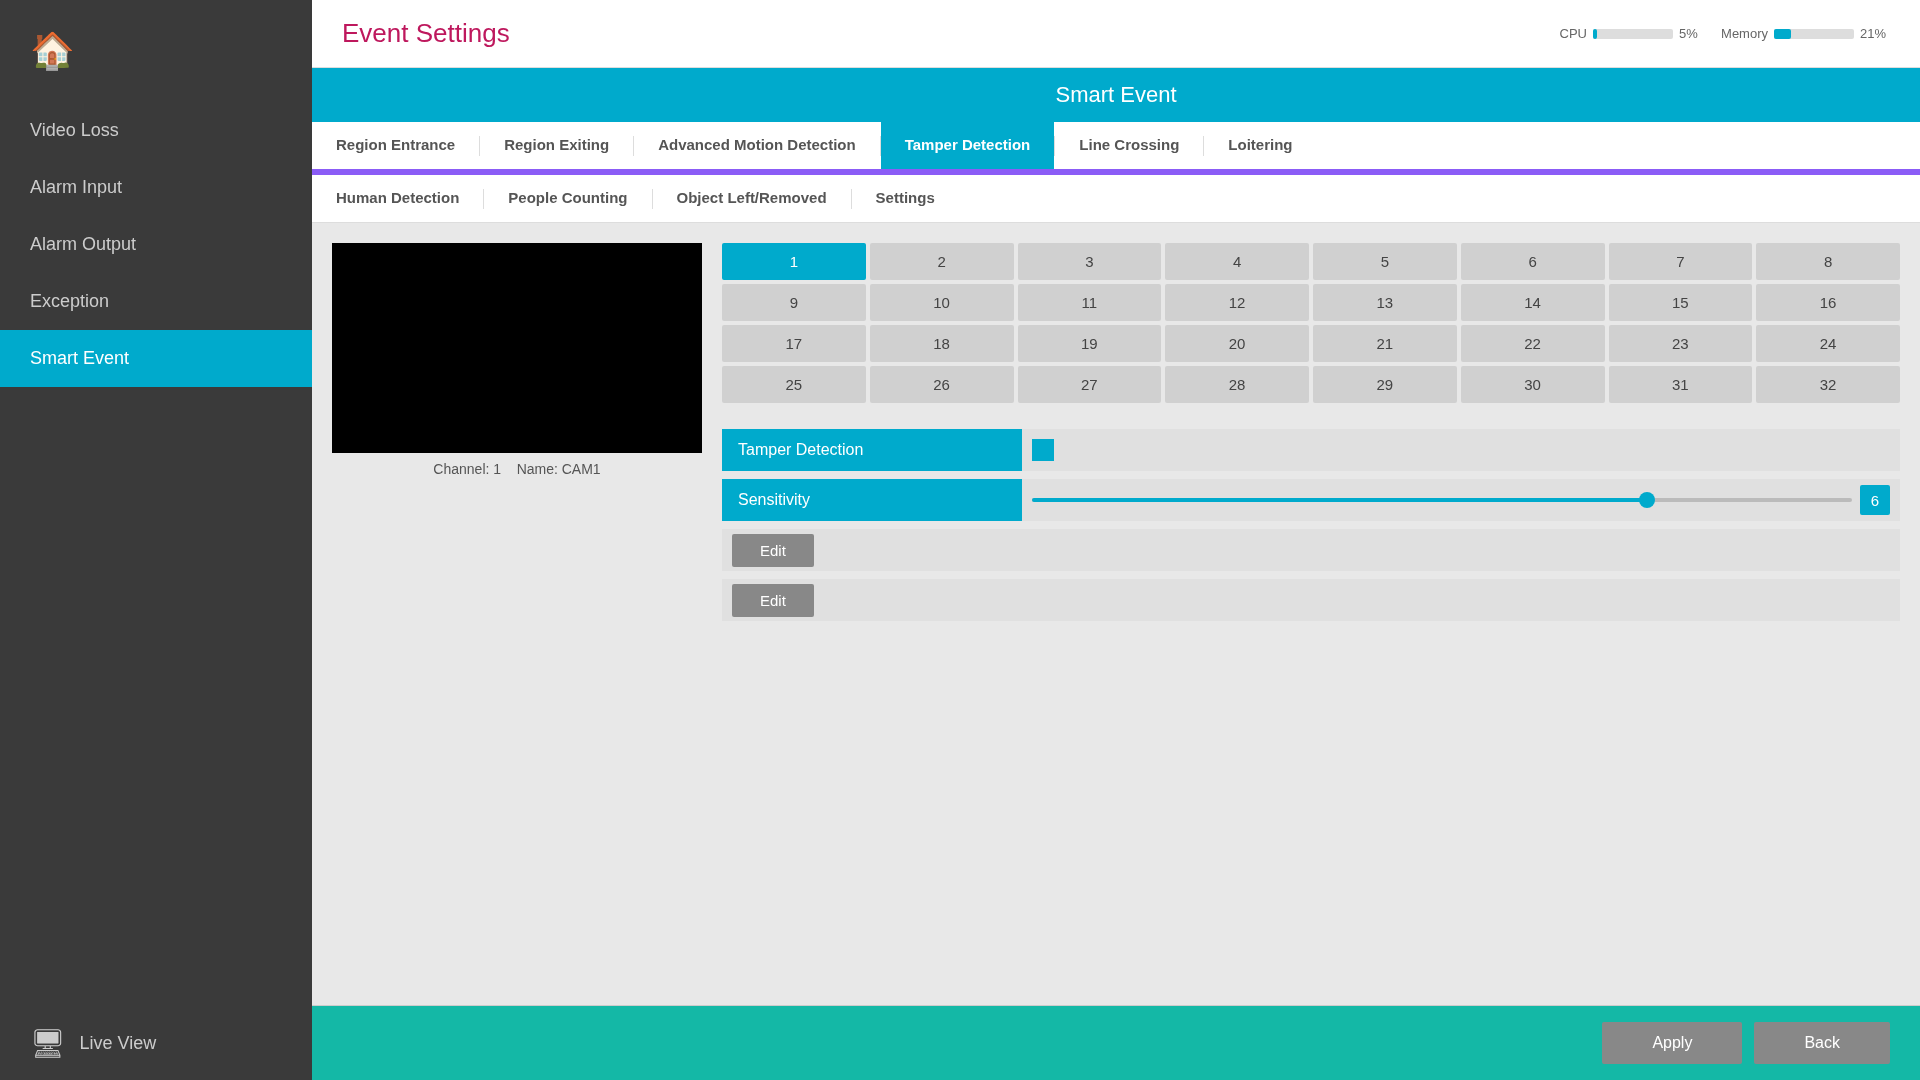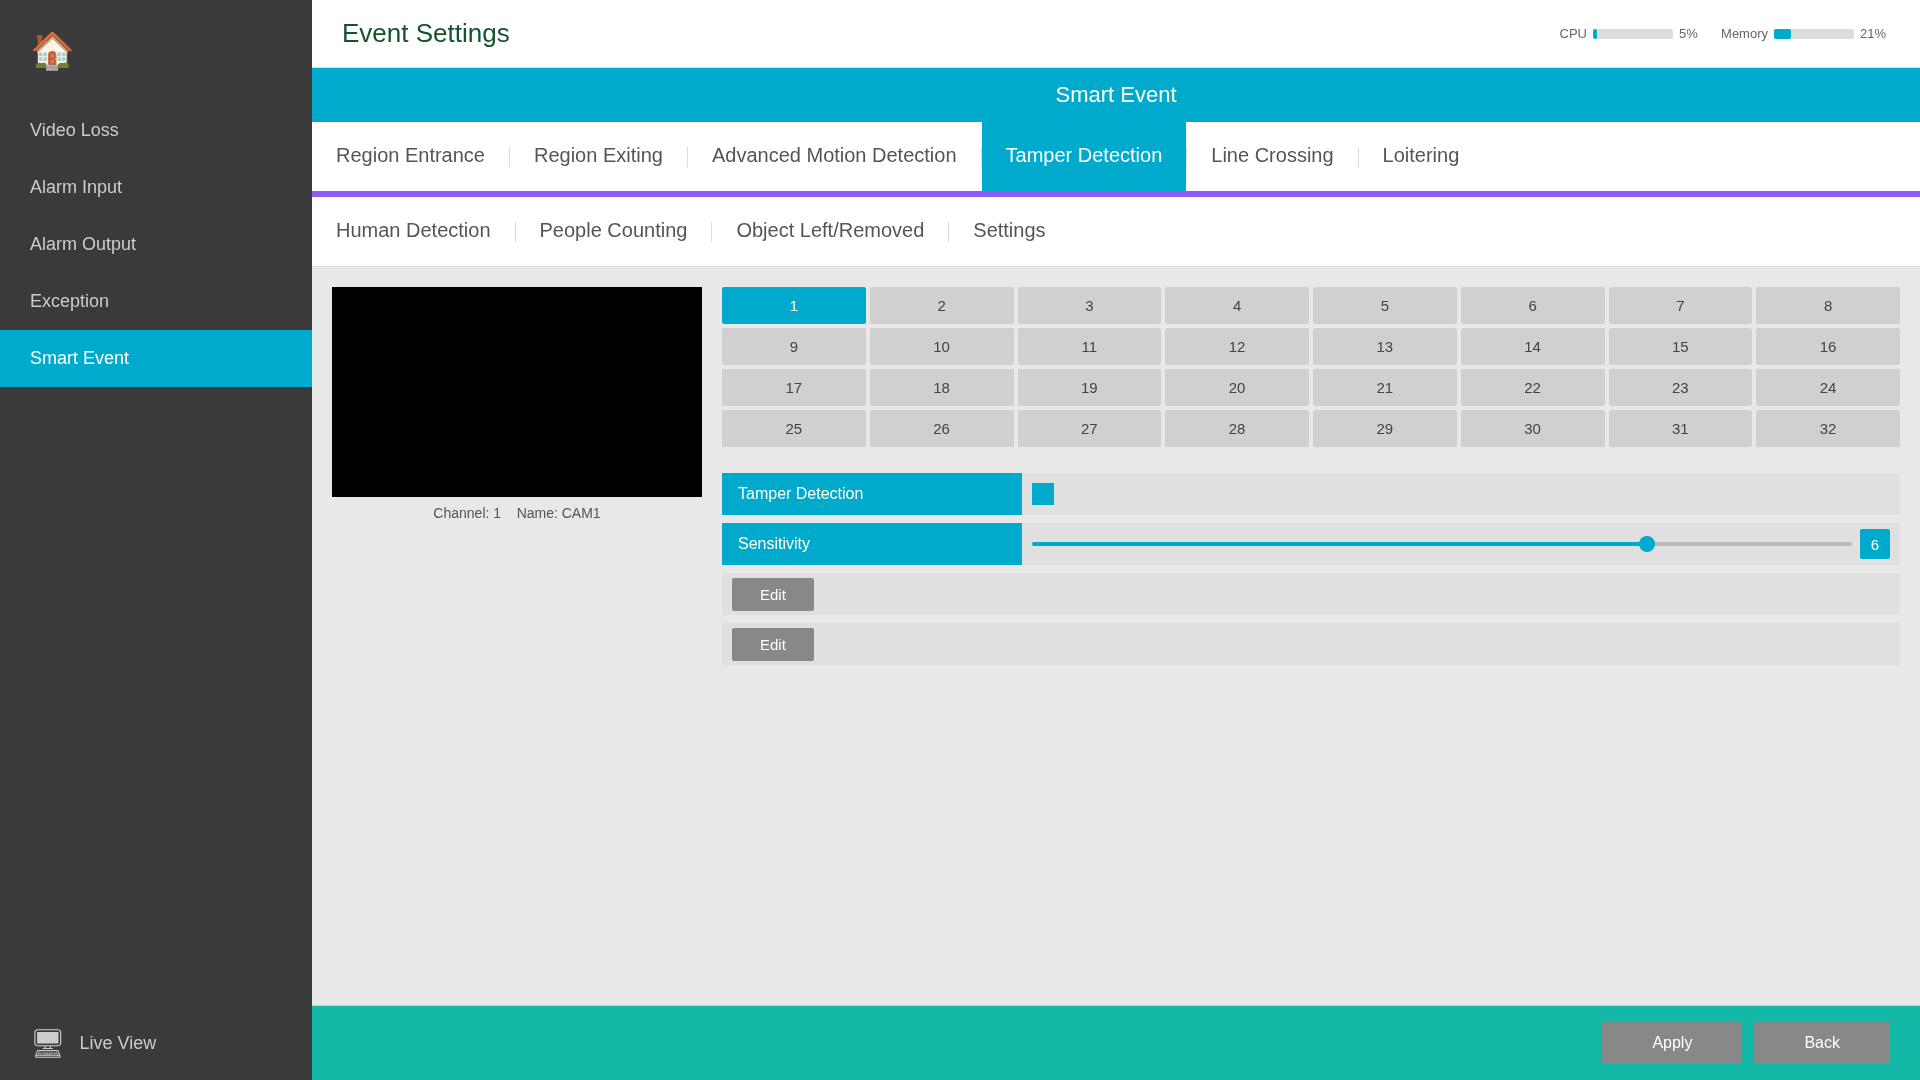--- a/index.html
+++ b/index.html
@@ -54,21 +54,21 @@
     
     #header {
       background: #fff;
       padding: 18px 30px;
       display: flex;
       justify-content: space-between;
       align-items: center;
       border-bottom: 1px solid #ddd;
       min-height: 65px;
     }
-    #page-title { font-size: 26px; color: #14532d; font-weight: normal; }
+    #page-title { font-size: 26px; color: #be185d; font-weight: normal; }
     #system-stats { display: flex; flex-direction: row; gap: 4px; font-size: 13px; color: #666; }
     .stat-row { display: flex; align-items: center; gap: 6px; }
     .stat-label { width: 55px; text-align: right; }
     .stat-bar-bg { width: 80px; height: 10px; background: #ddd; border-radius: 2px; }
     .stat-bar-fill { height: 10px; background: #00aacc; border-radius: 2px; }
     .stat-value { width: 30px; }
 
     
     #smart-event-bar {
       background: #00aacc;
@@ -81,28 +81,29 @@
     
     #tabs-container {
       background: #fff;
       border-bottom: 1px solid #ddd;
     }
     .tab-row {
       display: flex;
       align-items: center;
     }
     .tab-btn {
-      padding: 22px 24px;
-      font-size: 20px;
+      padding: 14px 24px;
+      font-size: 15px;
       color: #555;
       cursor: pointer;
       border: none;
       background: none;
       border-bottom: 2px solid transparent;
       white-space: nowrap;
+      font-weight: bold;
     }
     .tab-btn.active {
       background: #00aacc;
       color: #fff;
       border-bottom: 2px solid #00aacc;
     }
     .tab-divider { width: 1px; height: 20px; background: #ddd; }
 
     
     #content {

